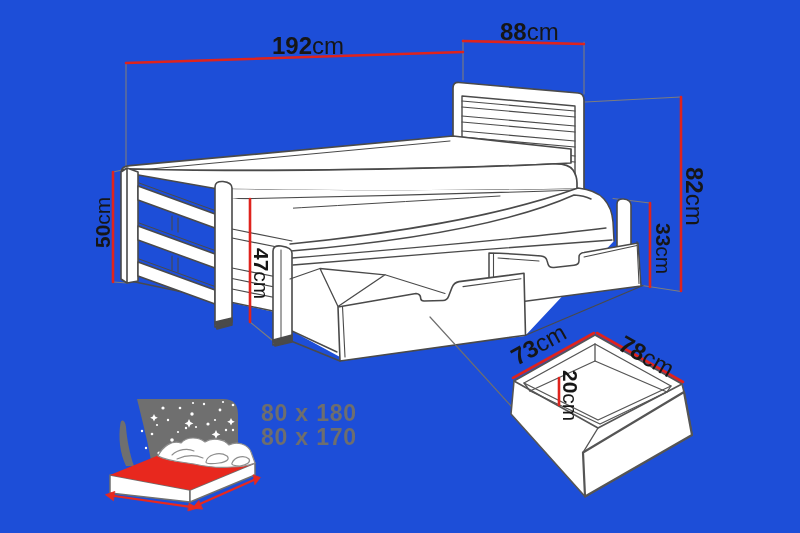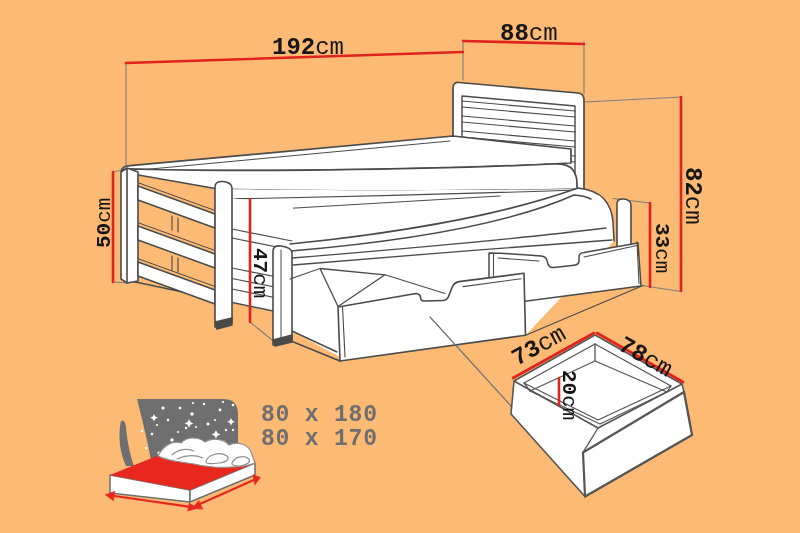--- a/index.html
+++ b/index.html
@@ -1,17 +1,17 @@
 <!DOCTYPE html>
 <html><head>
 <meta charset="utf-8">
 <style>
   html,body{margin:0;padding:0;background:#ffffff;}
-  #stage{position:relative;width:800px;height:533px;overflow:hidden;background:#fdba74;
-         font-family:Liberation Mono, monospace;}
+  #stage{position:relative;width:800px;height:533px;overflow:hidden;background:#1d4ed8;
+         font-family:Liberation Sans, sans-serif;}
   svg{position:absolute;left:0;top:0;}
   .dim{fill:#161616;font-weight:bold;}
   .dimcm{font-weight:normal;}
 </style>
 </head>
 <body>
 <div id="stage">
 <svg width="800" height="533" viewBox="0 0 800 533">
   <g stroke-linejoin="round" stroke-linecap="round" fill="none">
 

